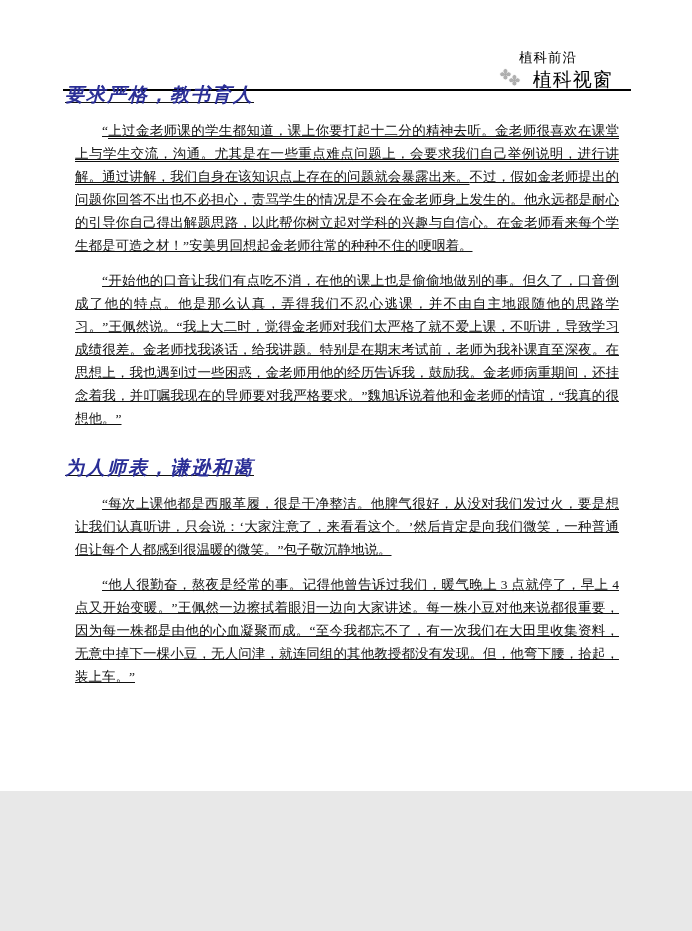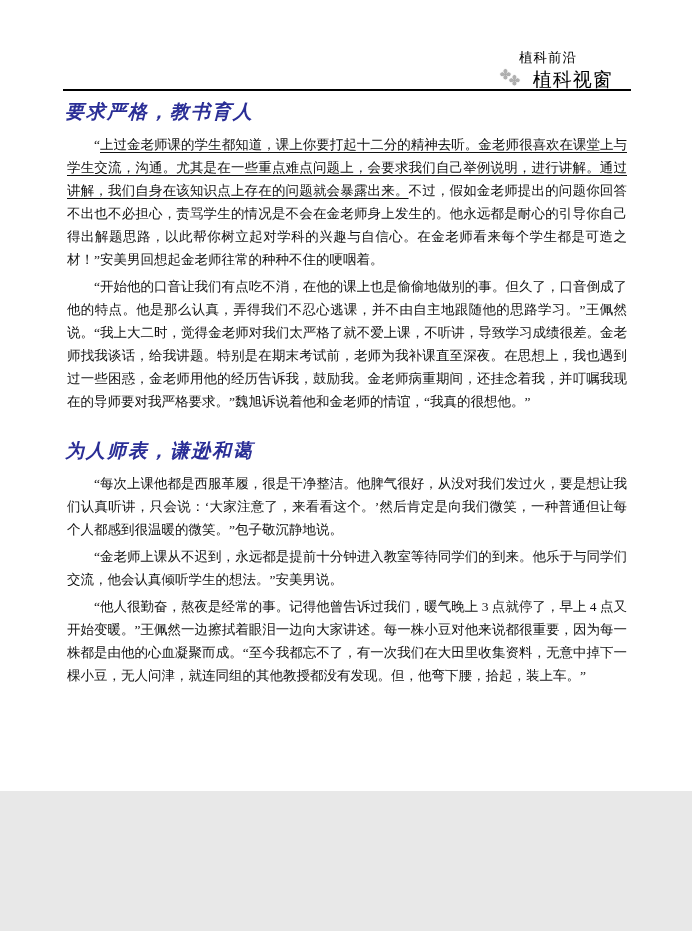--- a/index.html
+++ b/index.html
@@ -47,41 +47,42 @@
   .hdr-rule {
     position: absolute;
     top: 89px;
     left: 63px;
     width: 568px;
     height: 0;
     border-top: 2px solid #000;
   }
   .content {
     position: absolute;
-    top: 96px;
+    top: 79px;
     left: 63px;
     width: 568px;
     font-size: 13.5px;
     line-height: 23px;
     color: #111;
     text-align: justify;
+    text-decoration: underline;
   }
   h2.sec {
     font-family: "DejaVu Serif", serif;
     font-style: italic;
     font-weight: bold;
     color: #2A2E96;
     font-size: 19px;
     line-height: 26px;
     letter-spacing: 2px;
     margin: 2px 0 9px 2px;
   }
   h2.sec.m2 { margin-top: 24px; }
   h2.sec.m3 { margin-top: 4px; margin-bottom: 7px; }
-  p.para { margin: 4px; text-indent: 2em; }
+  p.para { margin: 12px; text-indent: 2em; }
   .u { text-decoration: underline; text-underline-offset: 3px; text-decoration-thickness: 1px; }
   .pagenum {
     position: absolute;
     top: 894px;
     left: 597px;
     font-size: 20px;
     color: #404040;
   }
 </style>
 </head>
@@ -103,21 +104,20 @@
 
     <h2 class="sec">要求严格，教书育人</h2>
 
     <p class="para"><span>“</span><span class="u">上过金老师课的学生都知道，课上你要打起十二分的精神去听。金老师很喜欢在课堂上与学生交流，沟通。尤其是在一些重点难点问题上，会要求我们自己举例说明，进行讲解。通过讲解，我们自身在该知识点上存在的问题就会暴露出来。</span><span>不过，假如金老师提出的问题你回答不出也不必担心，责骂学生的情况是不会在金老师身上发生的。他永远都是耐心的引导你自己得出解题思路，以此帮你树立起对学科的兴趣与自信心。在金老师看来每个学生都是可造之材！”安美男回想起金老师往常的种种不住的哽咽着。</span></p>
 
     <p class="para">“开始他的口音让我们有点吃不消，在他的课上也是偷偷地做别的事。但久了，口音倒成了他的特点。他是那么认真，弄得我们不忍心逃课，并不由自主地跟随他的思路学习。”王佩然说。“我上大二时，觉得金老师对我们太严格了就不爱上课，不听讲，导致学习成绩很差。金老师找我谈话，给我讲题。特别是在期末考试前，老师为我补课直至深夜。在思想上，我也遇到过一些困惑，金老师用他的经历告诉我，鼓励我。金老师病重期间，还挂念着我，并叮嘱我现在的导师要对我严格要求。”魏旭诉说着他和金老师的情谊，“我真的很想他。”</p>
 
     <h2 class="sec m2">为人师表，谦逊和蔼</h2>
 
     <p class="para">“每次上课他都是西服革履，很是干净整洁。他脾气很好，从没对我们发过火，要是想让我们认真听讲，只会说：‘大家注意了，来看看这个。’然后肯定是向我们微笑，一种普通但让每个人都感到很温暖的微笑。”包子敬沉静地说。</p>
-    <p class="para">“金老师上课从不迟到，永远都是提前十分钟进入教室等待同学们的到来。他乐于与同学们交流，他会认真倾听学生的想法。”安美男说。</p>
 
 
     <p class="para">“他人很勤奋，熬夜是经常的事。记得他曾告诉过我们，暖气晚上 3 点就停了，早上 4 点又开始变暖。”王佩然一边擦拭着眼泪一边向大家讲述。每一株小豆对他来说都很重要，因为每一株都是由他的心血凝聚而成。“至今我都忘不了，有一次我们在大田里收集资料，无意中掉下一棵小豆，无人问津，就连同组的其他教授都没有发现。但，他弯下腰，拾起，装上车。”</p>
 
   </div>
 
   <div class="pagenum">12</div>
 
 </div>
 

